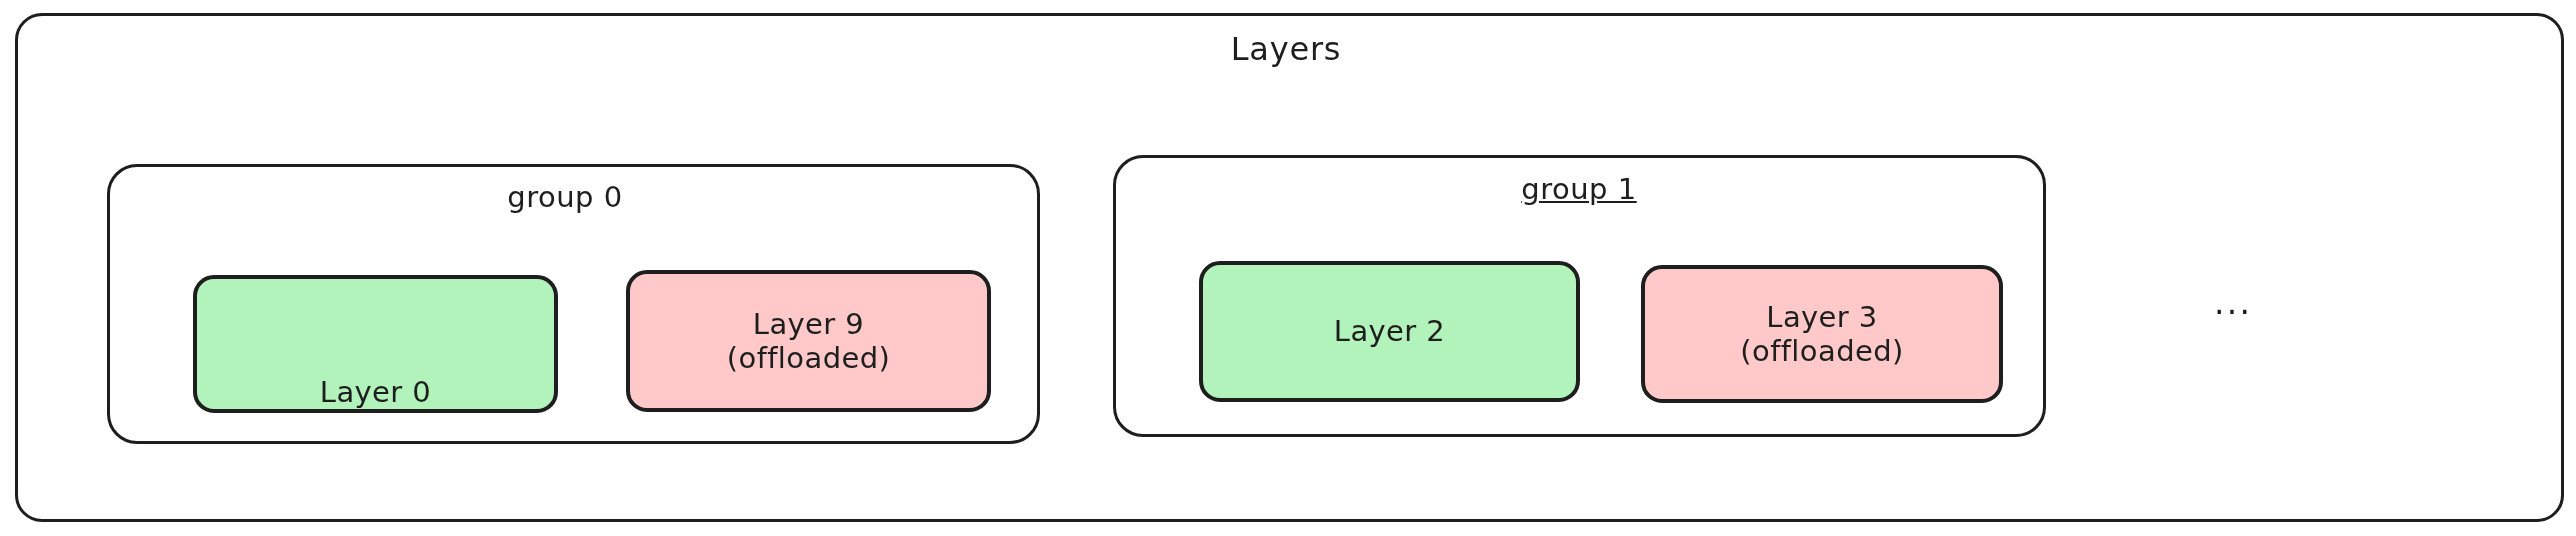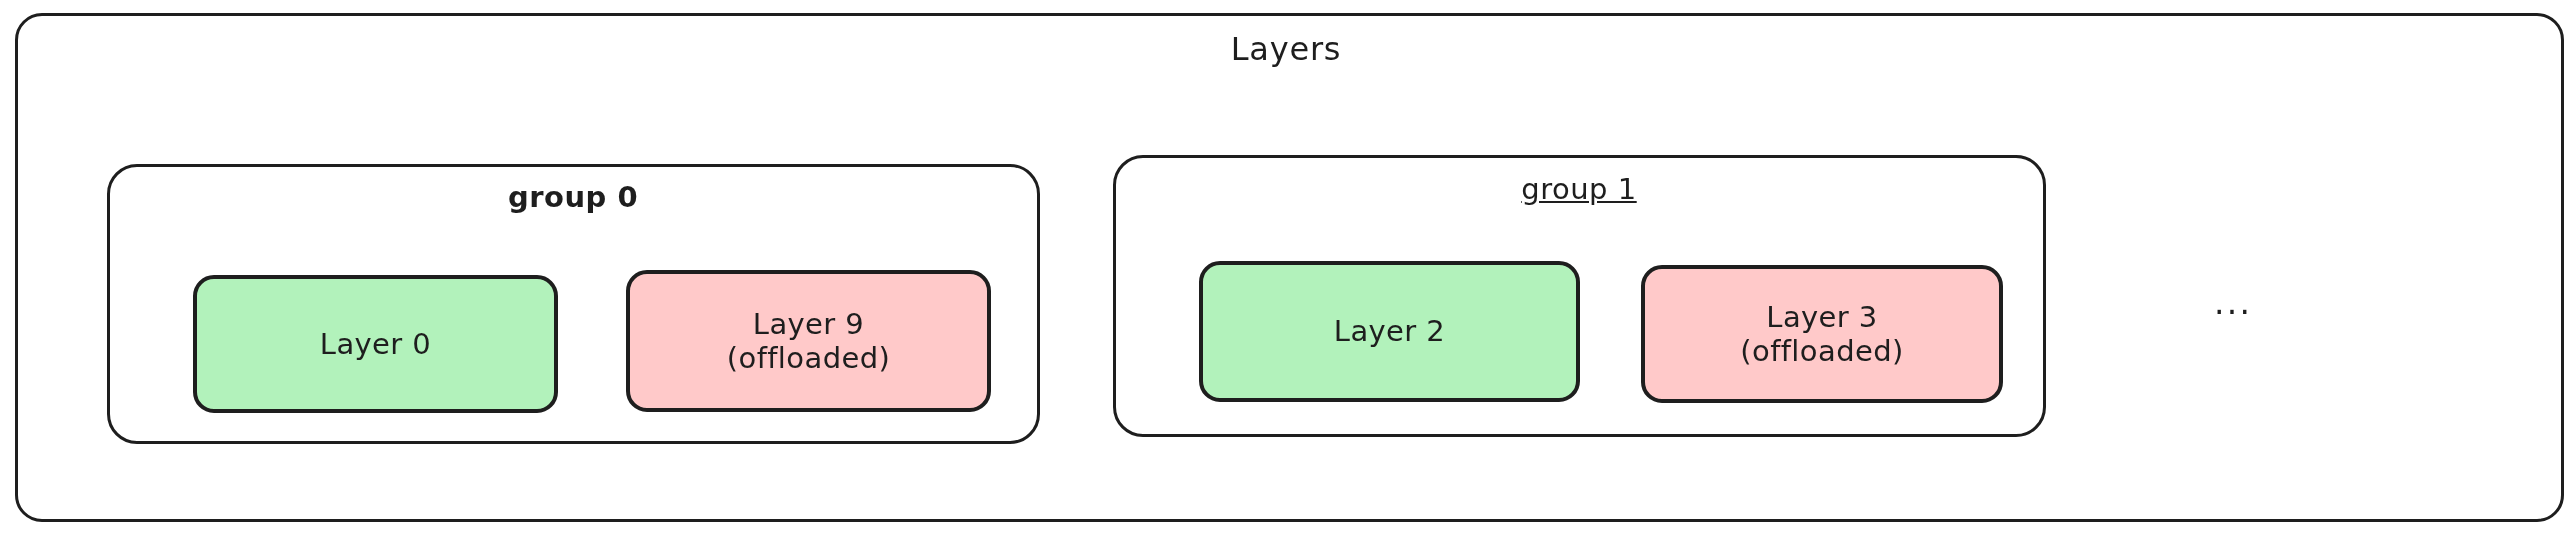--- a/index.html
+++ b/index.html
@@ -88,23 +88,23 @@
 <body>
 
 <div id="canvas">
 
   <div class="sketch-box outer" style="left:15px; top:13px; width:2549px; height:509px;"></div>
 
   <div class="diagram-title fs-title" style="left:1097px; top:30px; width:378px;">Layers</div>
 
   <div class="sketch-box group" style="left:107px; top:164px; width:933px; height:280px;"></div>
 
-  <div class="group-title fs-group" style="left:384px; top:180px; width:378px;font-weight:bold;">group 0</div>
+  <div class="group-title fs-group" style="left:376px; top:180px; width:378px;">group 0</div>
 
-  <div class="layer-chip" style="left:193px; top:275px; width:365px; height:138px; background:#b2f2bb;">
+  <div class="layer-chip" style="left:193px; top:275px; width:365px; height:138px; background:#b2f2bb;align-items:flex-end;">
     <span class="chip-label fs-chip">Layer 0</span>
   </div>
 
   <div class="layer-chip" style="left:626px; top:270px; width:365px; height:142px; background:#ffc9c9;">
     <span class="chip-label fs-chip">Layer 9
 (offloaded)</span>
   </div>
 
   <div class="sketch-box group" style="left:1113px; top:155px; width:933px; height:282px;"></div>
 

